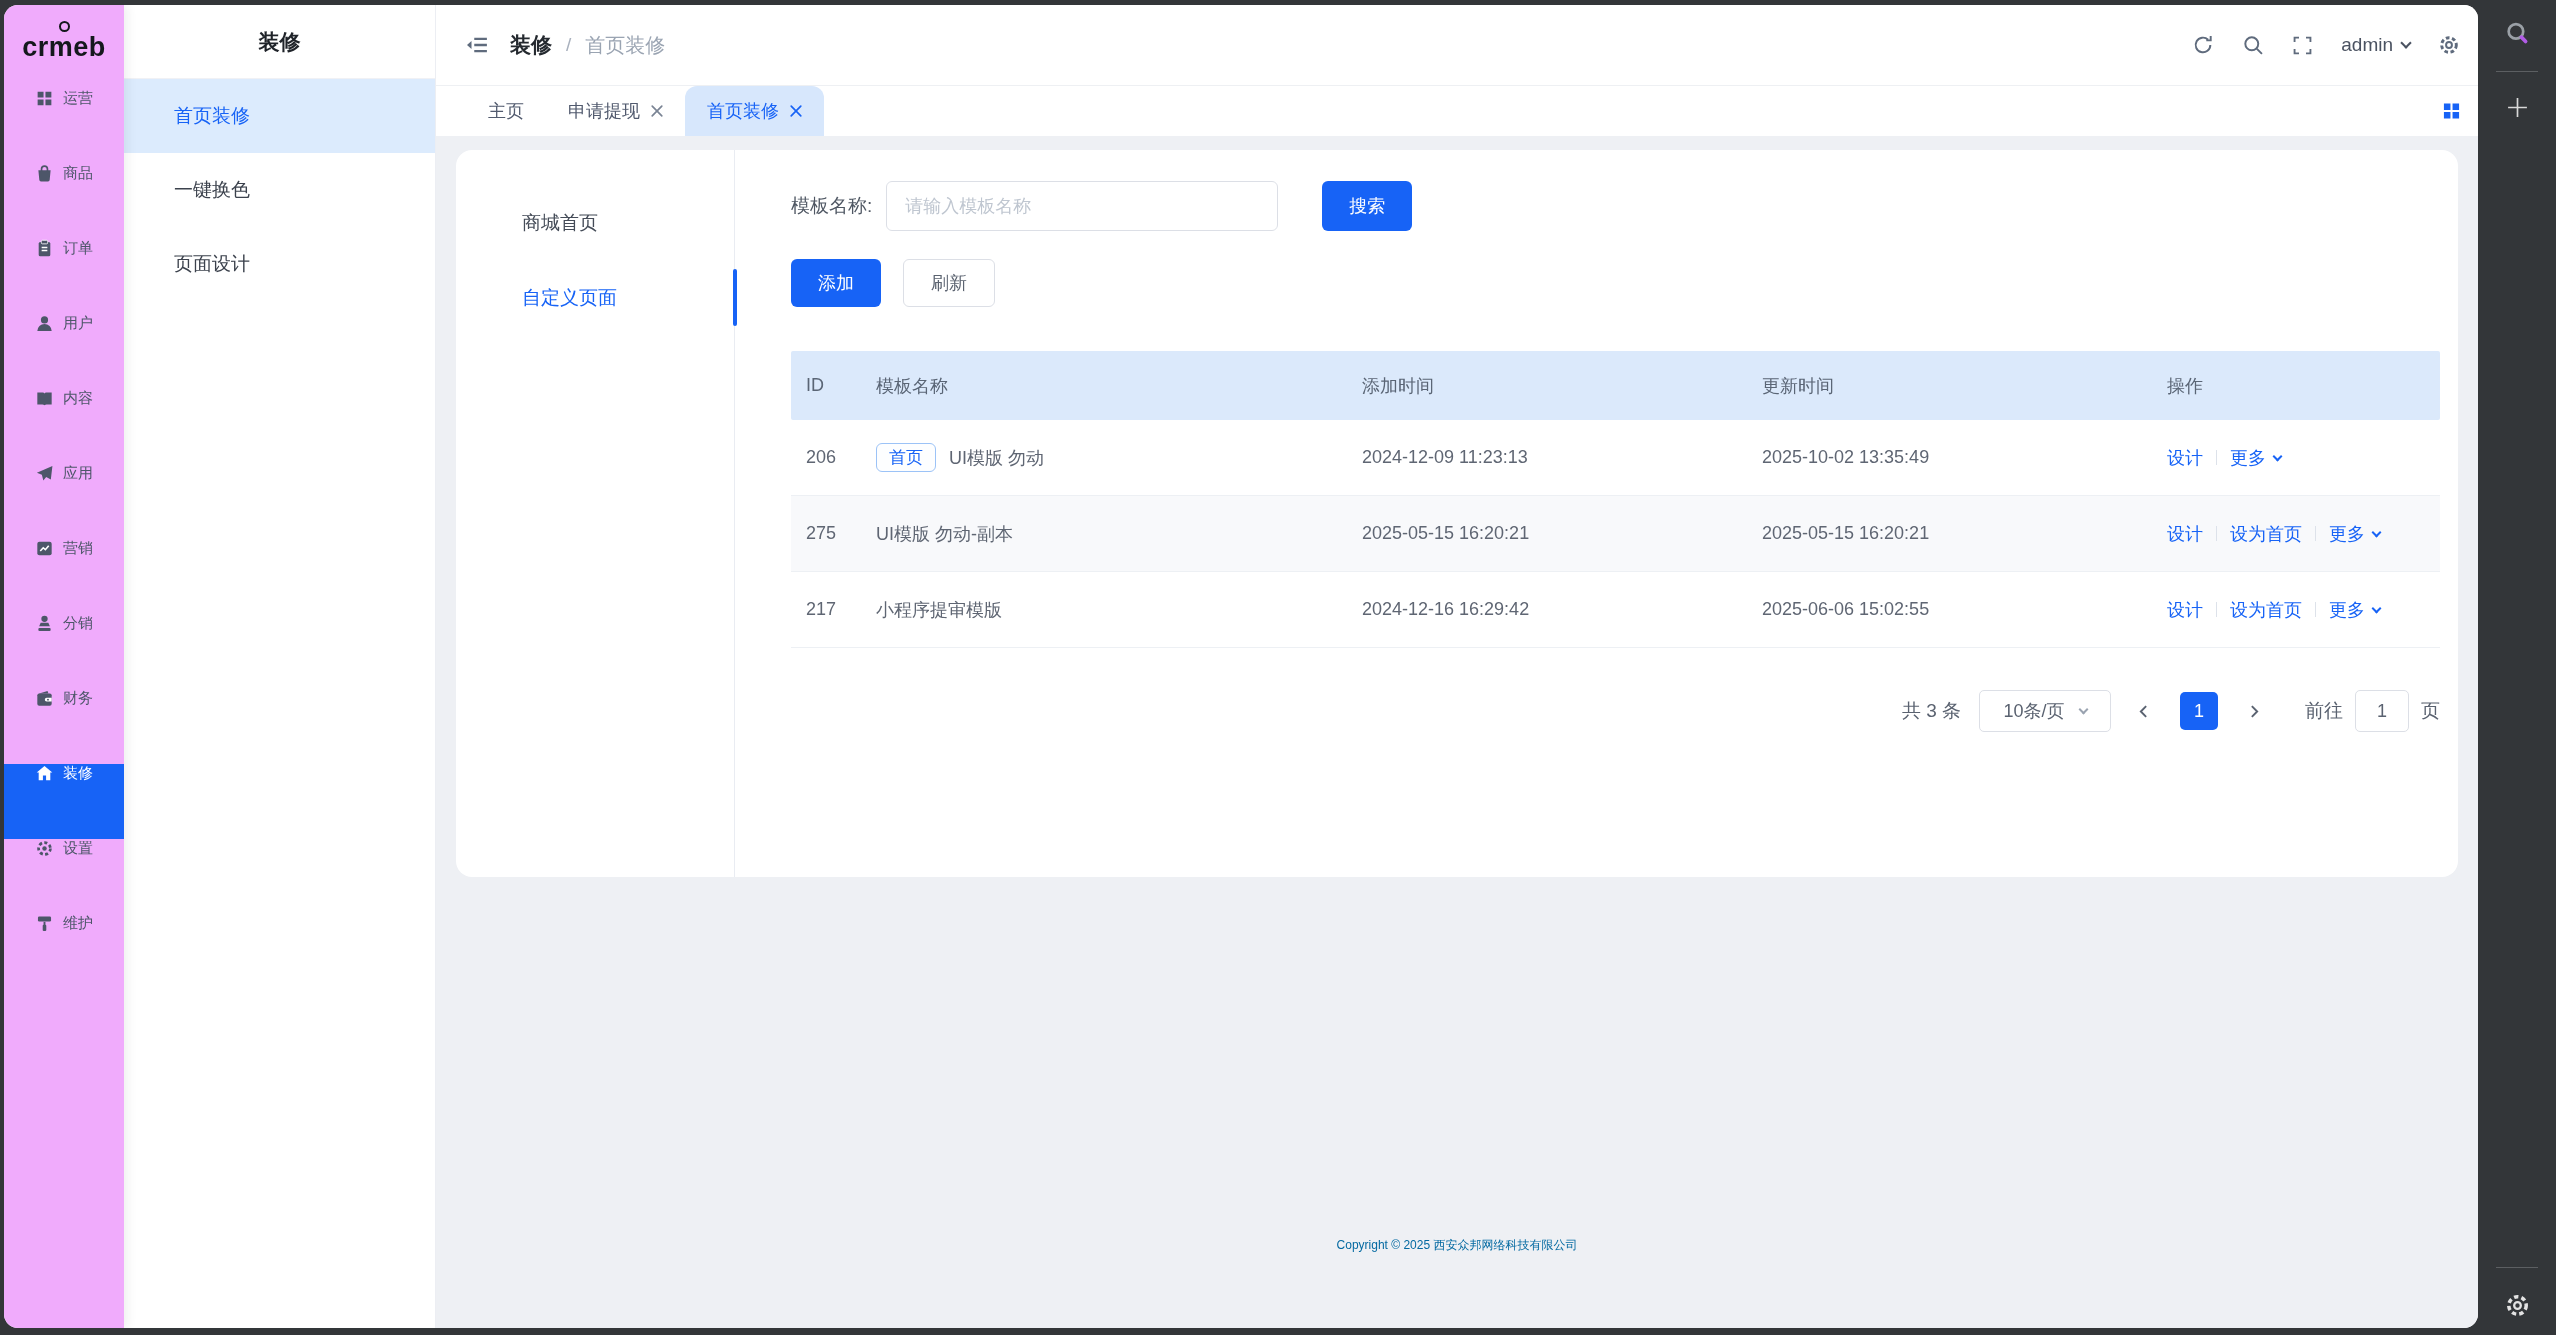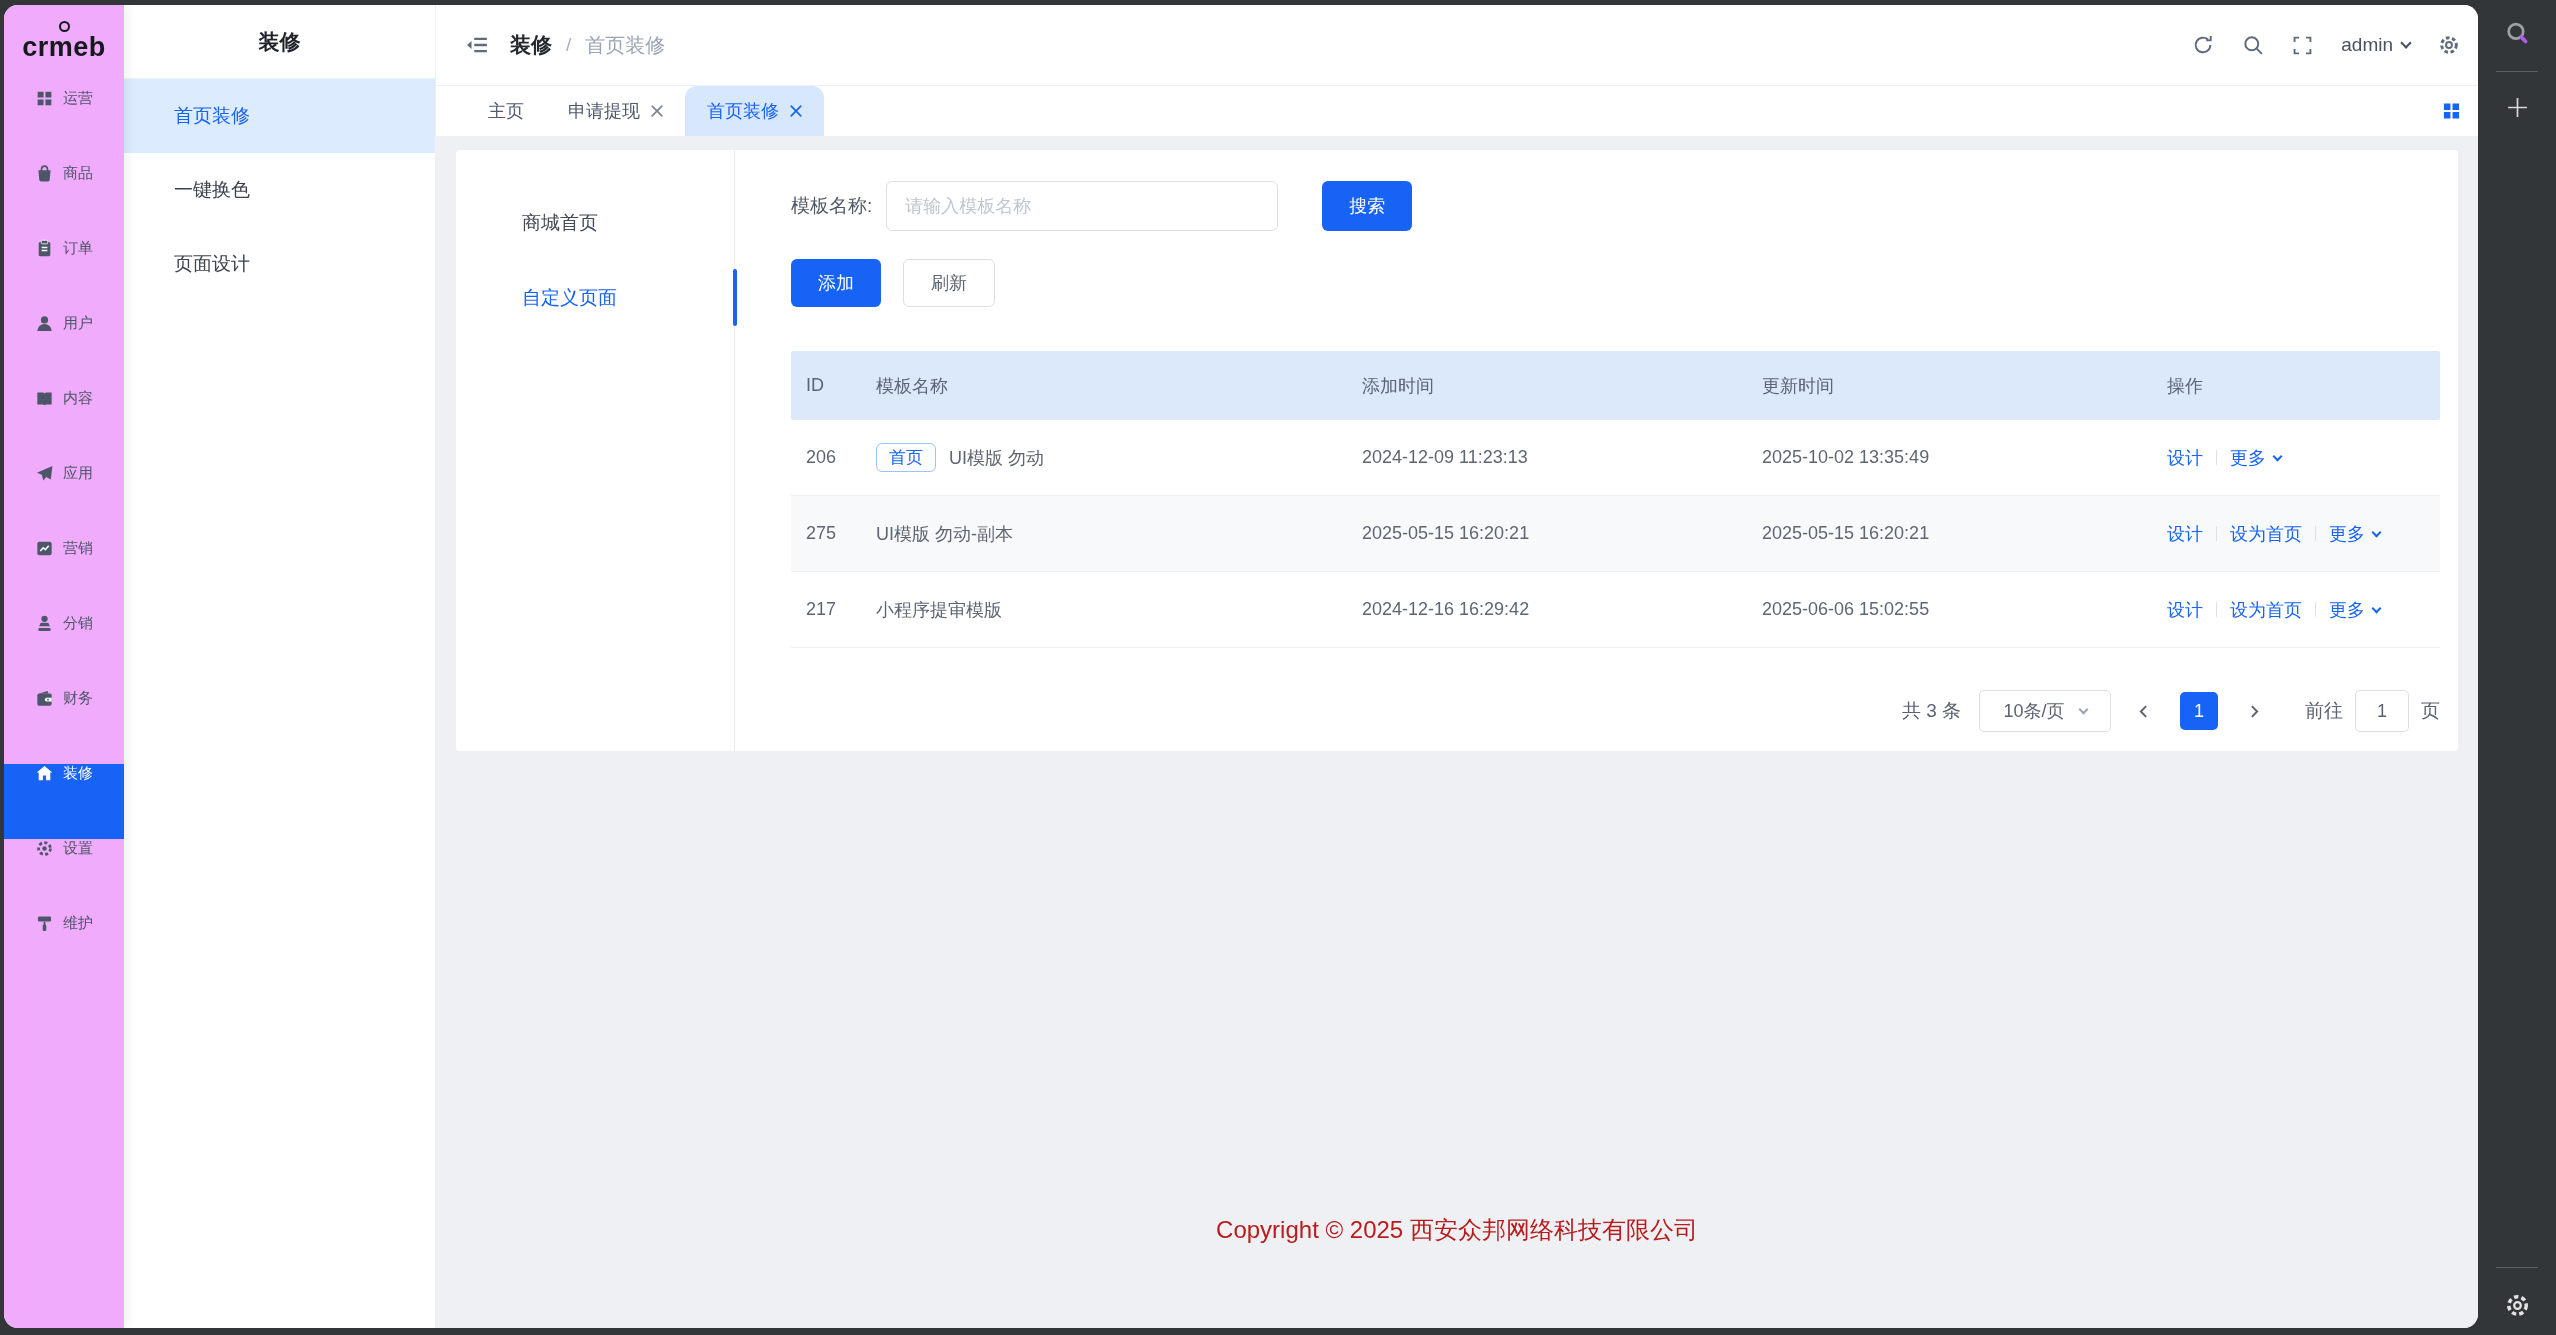--- a/index.html
+++ b/index.html
@@ -57,21 +57,21 @@
 
   .tabbar{height:50px;flex:none;display:flex;align-items:stretch;padding-left:30px;
     position:relative;background:#fff}
   .tab{display:flex;align-items:center;gap:11px;padding:0 22px;font-size:18px;color:#515a6e;cursor:pointer}
   .tab .x-icon{color:#7a8494}
   .tab.active{background:var(--tab-active-bg);color:var(--primary);border-radius:12px 12px 0 0}
   .tab.active .x-icon{color:var(--primary)}
   .tab-grid{position:absolute;right:16px;top:50%;transform:translateY(-50%);color:var(--primary);cursor:pointer}
 
   .content{flex:1;background:var(--content-bg);position:relative;padding:14px 20px 0;min-height:0}
-  .card{background:#fff;border-radius:4px;height:601px;display:flex;overflow:hidden}
+  .card{background:#fff;border-radius:16px;height:727px;display:flex;overflow:hidden}
 
   .subnav{width:279px;flex:none;border-right:1px solid #e9ecf2;padding-top:35px}
   .subnav-item{height:75px;display:flex;align-items:center;padding-left:66px;font-size:19px;
     color:#454c58;position:relative;cursor:pointer}
   .subnav-item.active{color:var(--primary)}
   .subnav-item.active::after{content:'';position:absolute;right:-2.5px;top:9px;bottom:9px;width:4px;
     background:var(--primary);border-radius:2px}
 
   .card-main{flex:1;padding:31px 18px 0 56px;display:flex;flex-direction:column;min-width:0}
   .form-row{display:flex;align-items:center}
@@ -106,21 +106,21 @@
   .psize{width:132px;height:42px;border:1px solid #dcdfe6;border-radius:5px;display:flex;
     align-items:center;justify-content:center;gap:15px;font-size:18px;color:#5a6270;cursor:pointer;background:#fff}
   .psize .chev{width:7px;height:7px;border-color:#9aa3b0;margin-bottom:3px}
   .pbtn{cursor:pointer;color:#5a6270;padding:0 6px}
   .pcur{width:38px;height:38px;background:var(--primary);color:#fff;border-radius:5px;display:flex;
     align-items:center;justify-content:center;font-size:18px;cursor:pointer;margin:0 4px}
   .goto{display:flex;align-items:center;gap:12px;margin-left:18px}
   .goto-input{width:54px;height:42px;border:1px solid #dcdfe6;border-radius:5px;text-align:center;
     font-size:18px;color:#5a6270;outline:none}
 
-  .footer{position:absolute;left:0;right:0;bottom:82px;text-align:center;color:#b91c1c;font-size:24px}
+  .footer{position:absolute;left:0;right:0;bottom:74px;text-align:center;color:#0369a1;font-size:12px}
 
   
   .dock{position:absolute;right:0;top:0;width:78px;height:100%;display:flex;flex-direction:column;
     align-items:center;padding:20px 0 16px}
   .dock-div{width:42px;height:1px;background:#5c5f62;flex:none}
   .dock-icon{cursor:pointer}
 </style>
 </head>
 <body>
 

